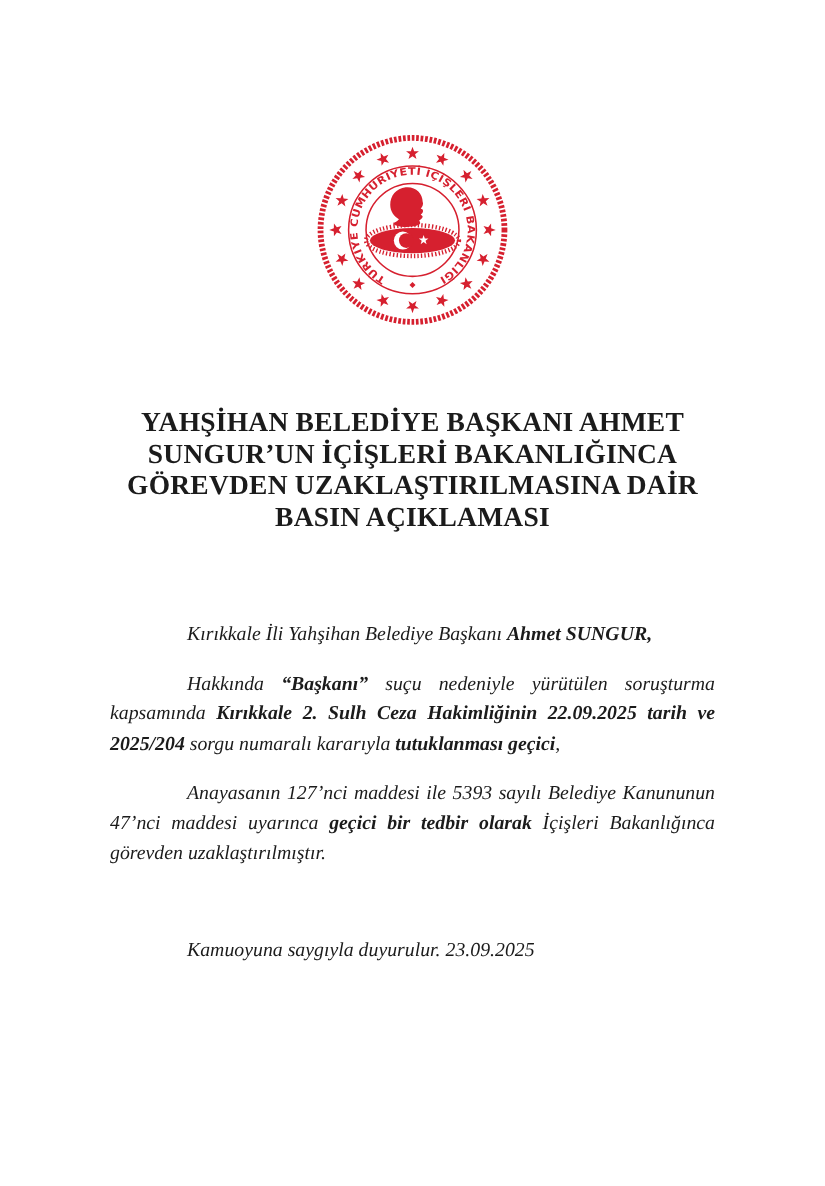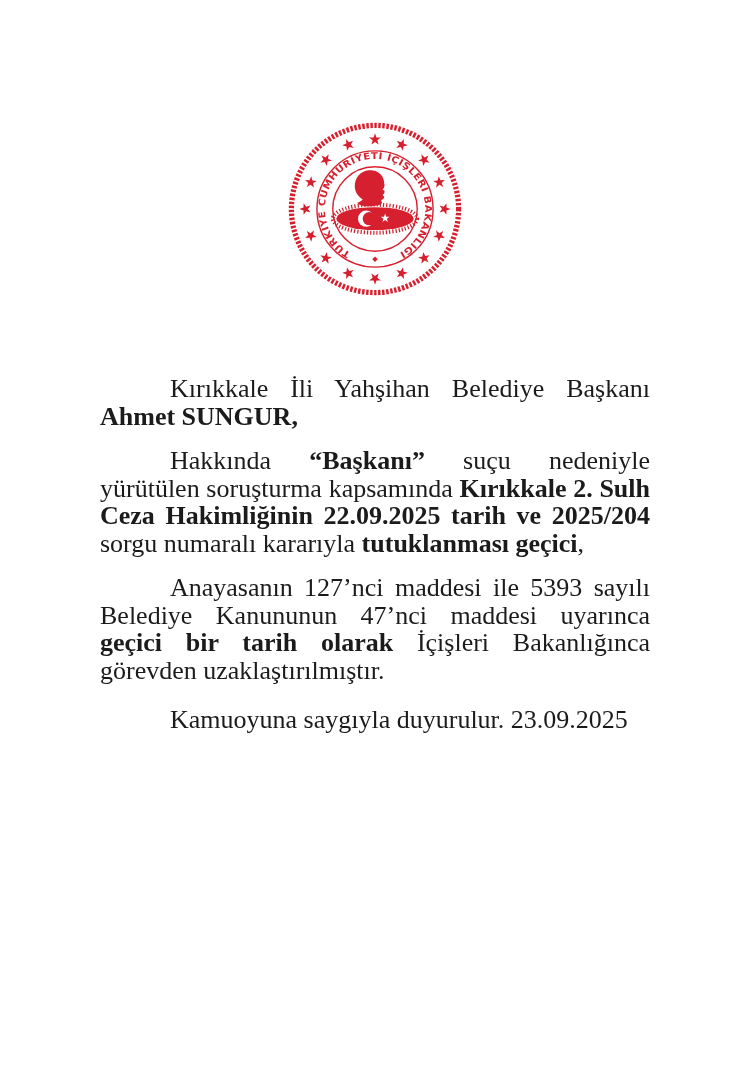--- a/index.html
+++ b/index.html
@@ -42,27 +42,28 @@
     font-weight: bold;
     line-height: 28.5px;
     letter-spacing: 0.2px;
   }
   .bodytext {
     margin: 78px 100px 0 100px;
     width: 550px;
   }
   .bodytext p {
     margin: 0 0 17px 0;
-    font-size: 26px;
+    font-size: 18px;
     line-height: 27.5px;
     text-align: justify;
     text-indent: 70px;
+    font-style: italic;
   }
   .bodytext p.closing {
-    margin-top: 22px;
+    margin-top: 60px;
     text-align: left;
   }
   b { font-weight: bold; }
 </style>
 </head>
 <body>
 
 <div class="page">
 
   <div class="emblem">
@@ -109,21 +110,22 @@
 
       <ellipse cx="100" cy="111" rx="44" ry="13" fill="var(--seal-red)"></ellipse>
       <ellipse cx="100" cy="111" rx="48" ry="16" fill="none" stroke="var(--seal-red)" stroke-width="4.5" stroke-dasharray="1.4 2.2"></ellipse>
 
       <circle cx="90" cy="111" r="9.3" fill="#ffffff"></circle>
       <circle cx="93.6" cy="111" r="7.6" fill="var(--seal-red)"></circle>
       <use href="#star" transform="translate(111.5 110.5) scale(0.75)" fill="#ffffff"></use>
     </svg>
   </div>
 
+  <h1 class="title">YAHŞİHAN BELEDİYE BAŞKANI AHMET<br>SUNGUR’UN İÇİŞLERİ BAKANLIĞINCA<br>GÖREVDEN UZAKLAŞTIRILMASINA DAİR<br>BASIN AÇIKLAMASI</h1>
 
   <div class="bodytext">
     <p>Kırıkkale İli Yahşihan Belediye Başkanı <b>Ahmet SUNGUR,</b></p>
     <p>Hakkında <b>“Başkanı”</b> suçu nedeniyle yürütülen soruşturma kapsamında <b>Kırıkkale 2. Sulh Ceza Hakimliğinin 22.09.2025 tarih ve 2025/204</b> sorgu numaralı kararıyla <b>tutuklanması geçici</b>,</p>
-    <p>Anayasanın 127’nci maddesi ile 5393 sayılı Belediye Kanununun 47’nci maddesi uyarınca <b>geçici bir tarih olarak</b> İçişleri Bakanlığınca görevden uzaklaştırılmıştır.</p>
+    <p>Anayasanın 127’nci maddesi ile 5393 sayılı Belediye Kanununun 47’nci maddesi uyarınca <b>geçici bir tedbir olarak</b> İçişleri Bakanlığınca görevden uzaklaştırılmıştır.</p>
     <p class="closing">Kamuoyuna saygıyla duyurulur. 23.09.2025</p>
   </div>
 
 </div>
 
 </body></html>

